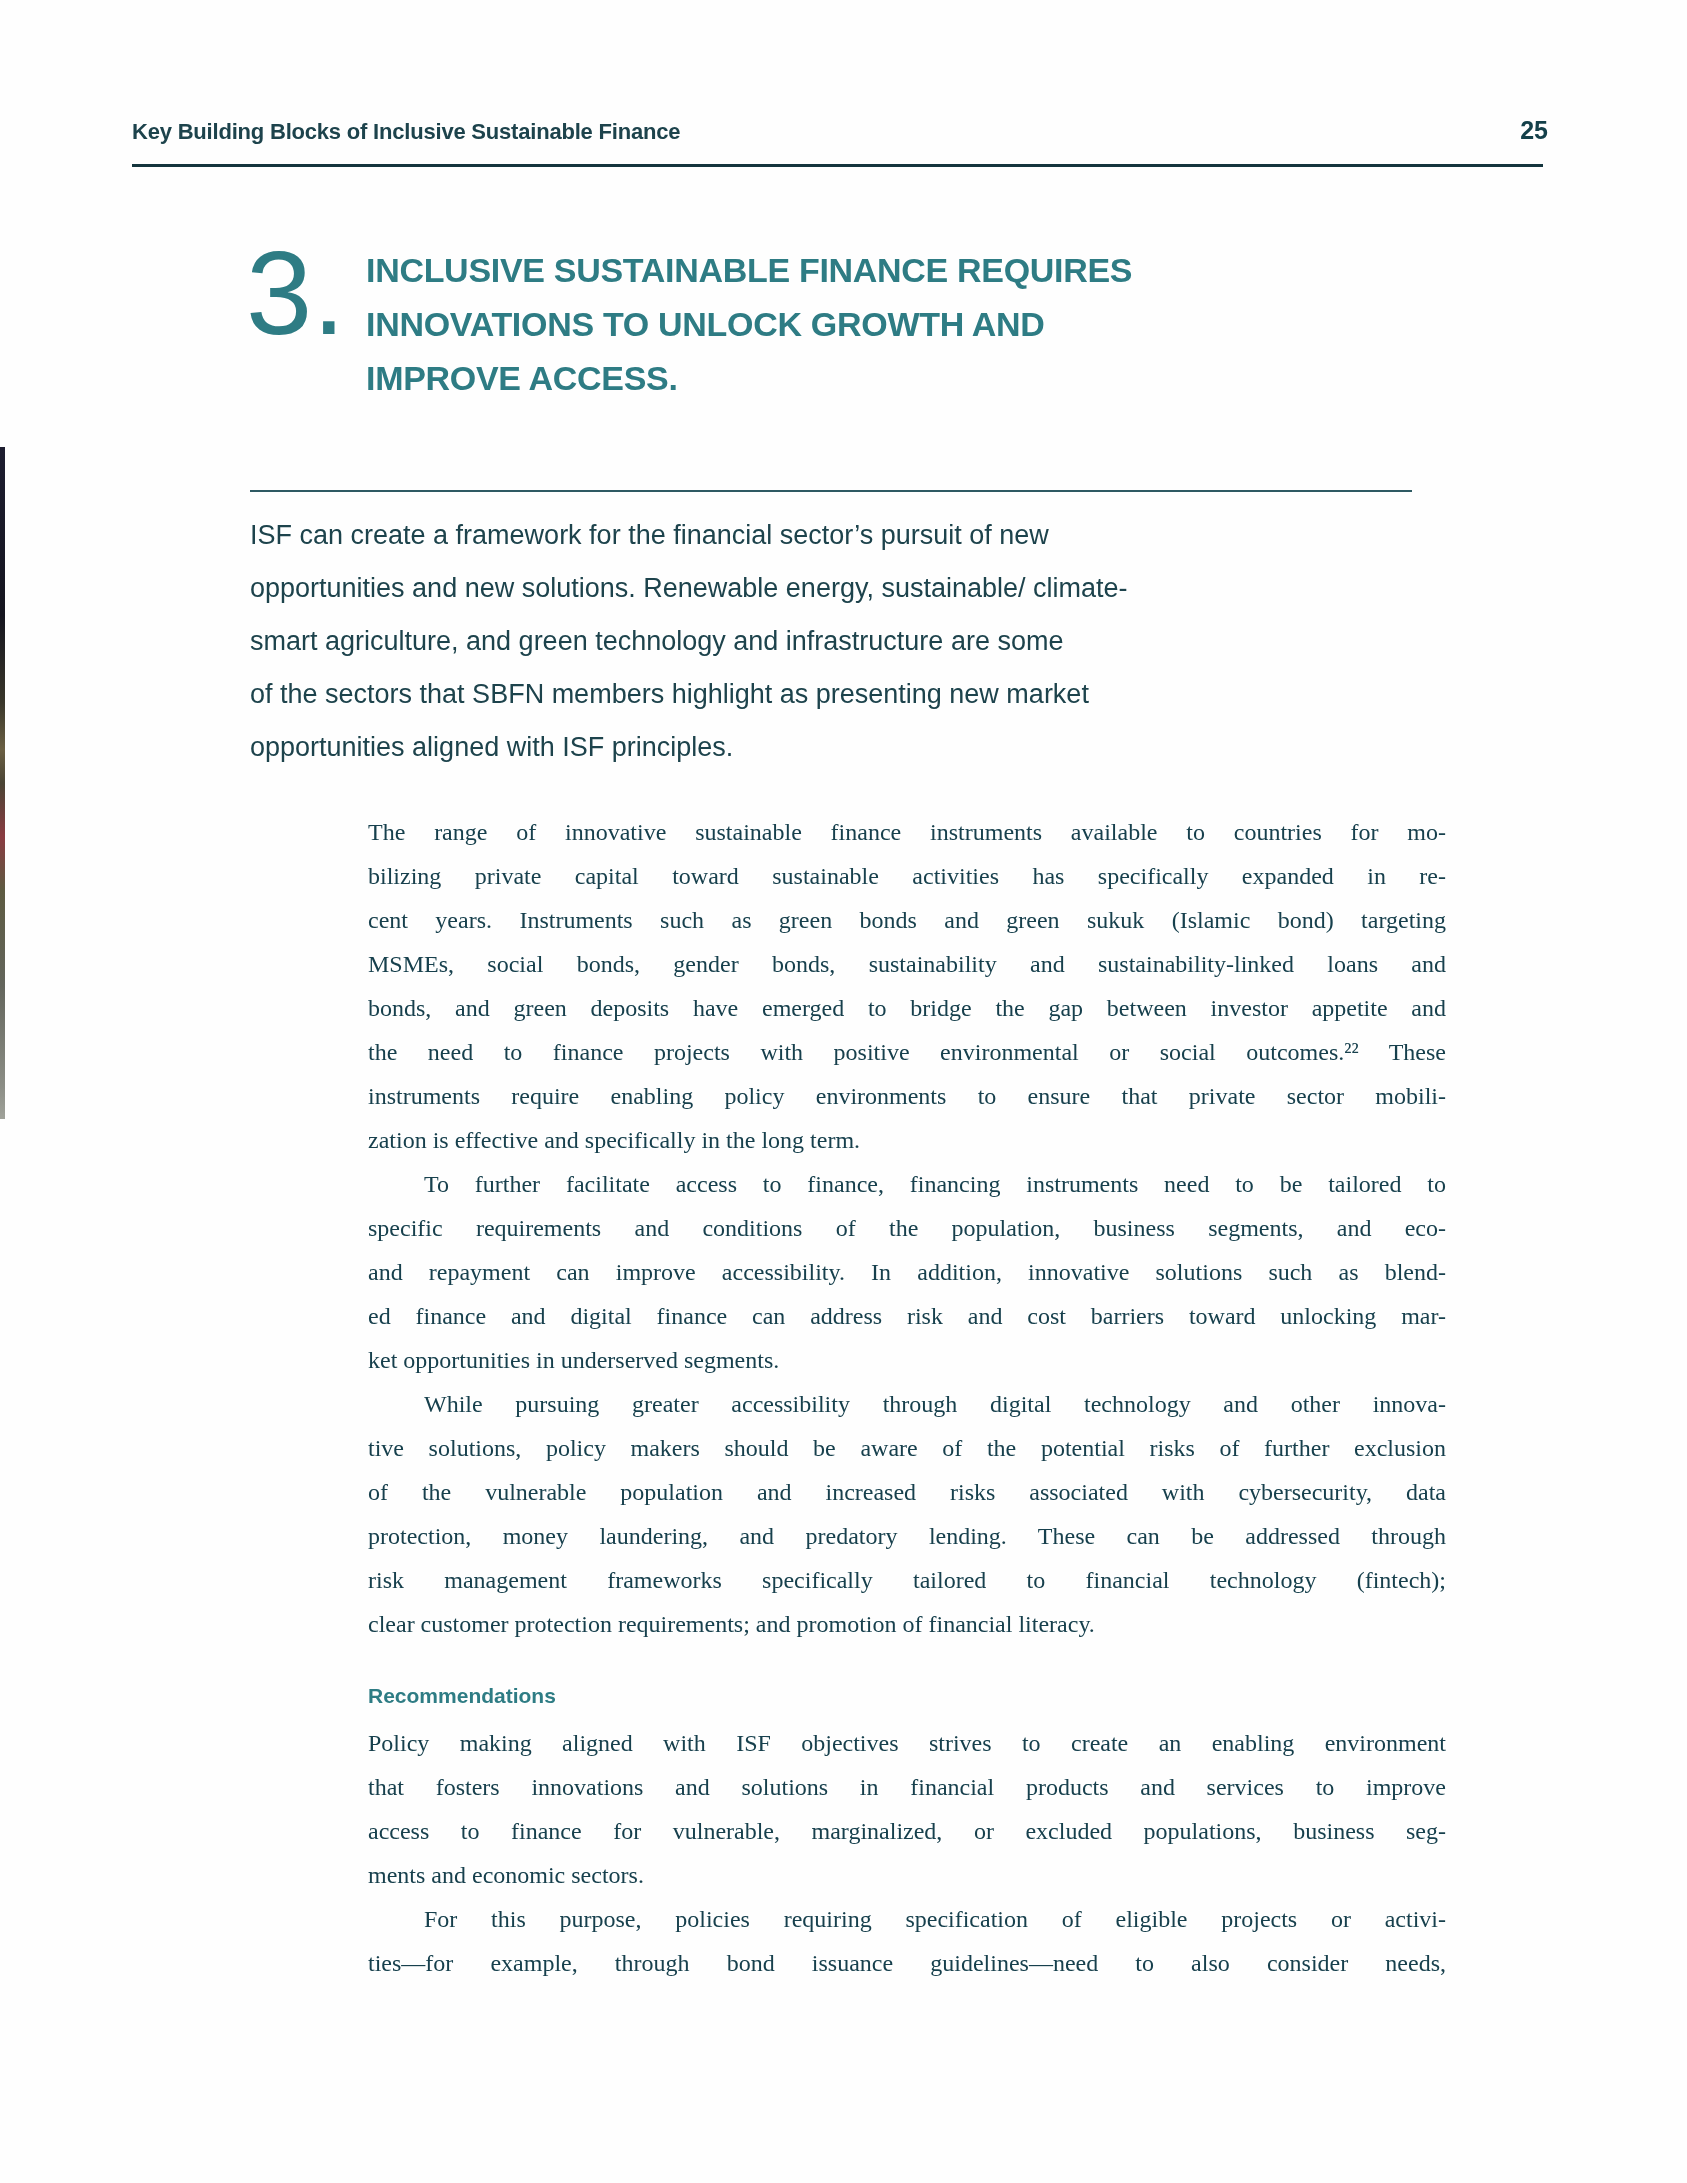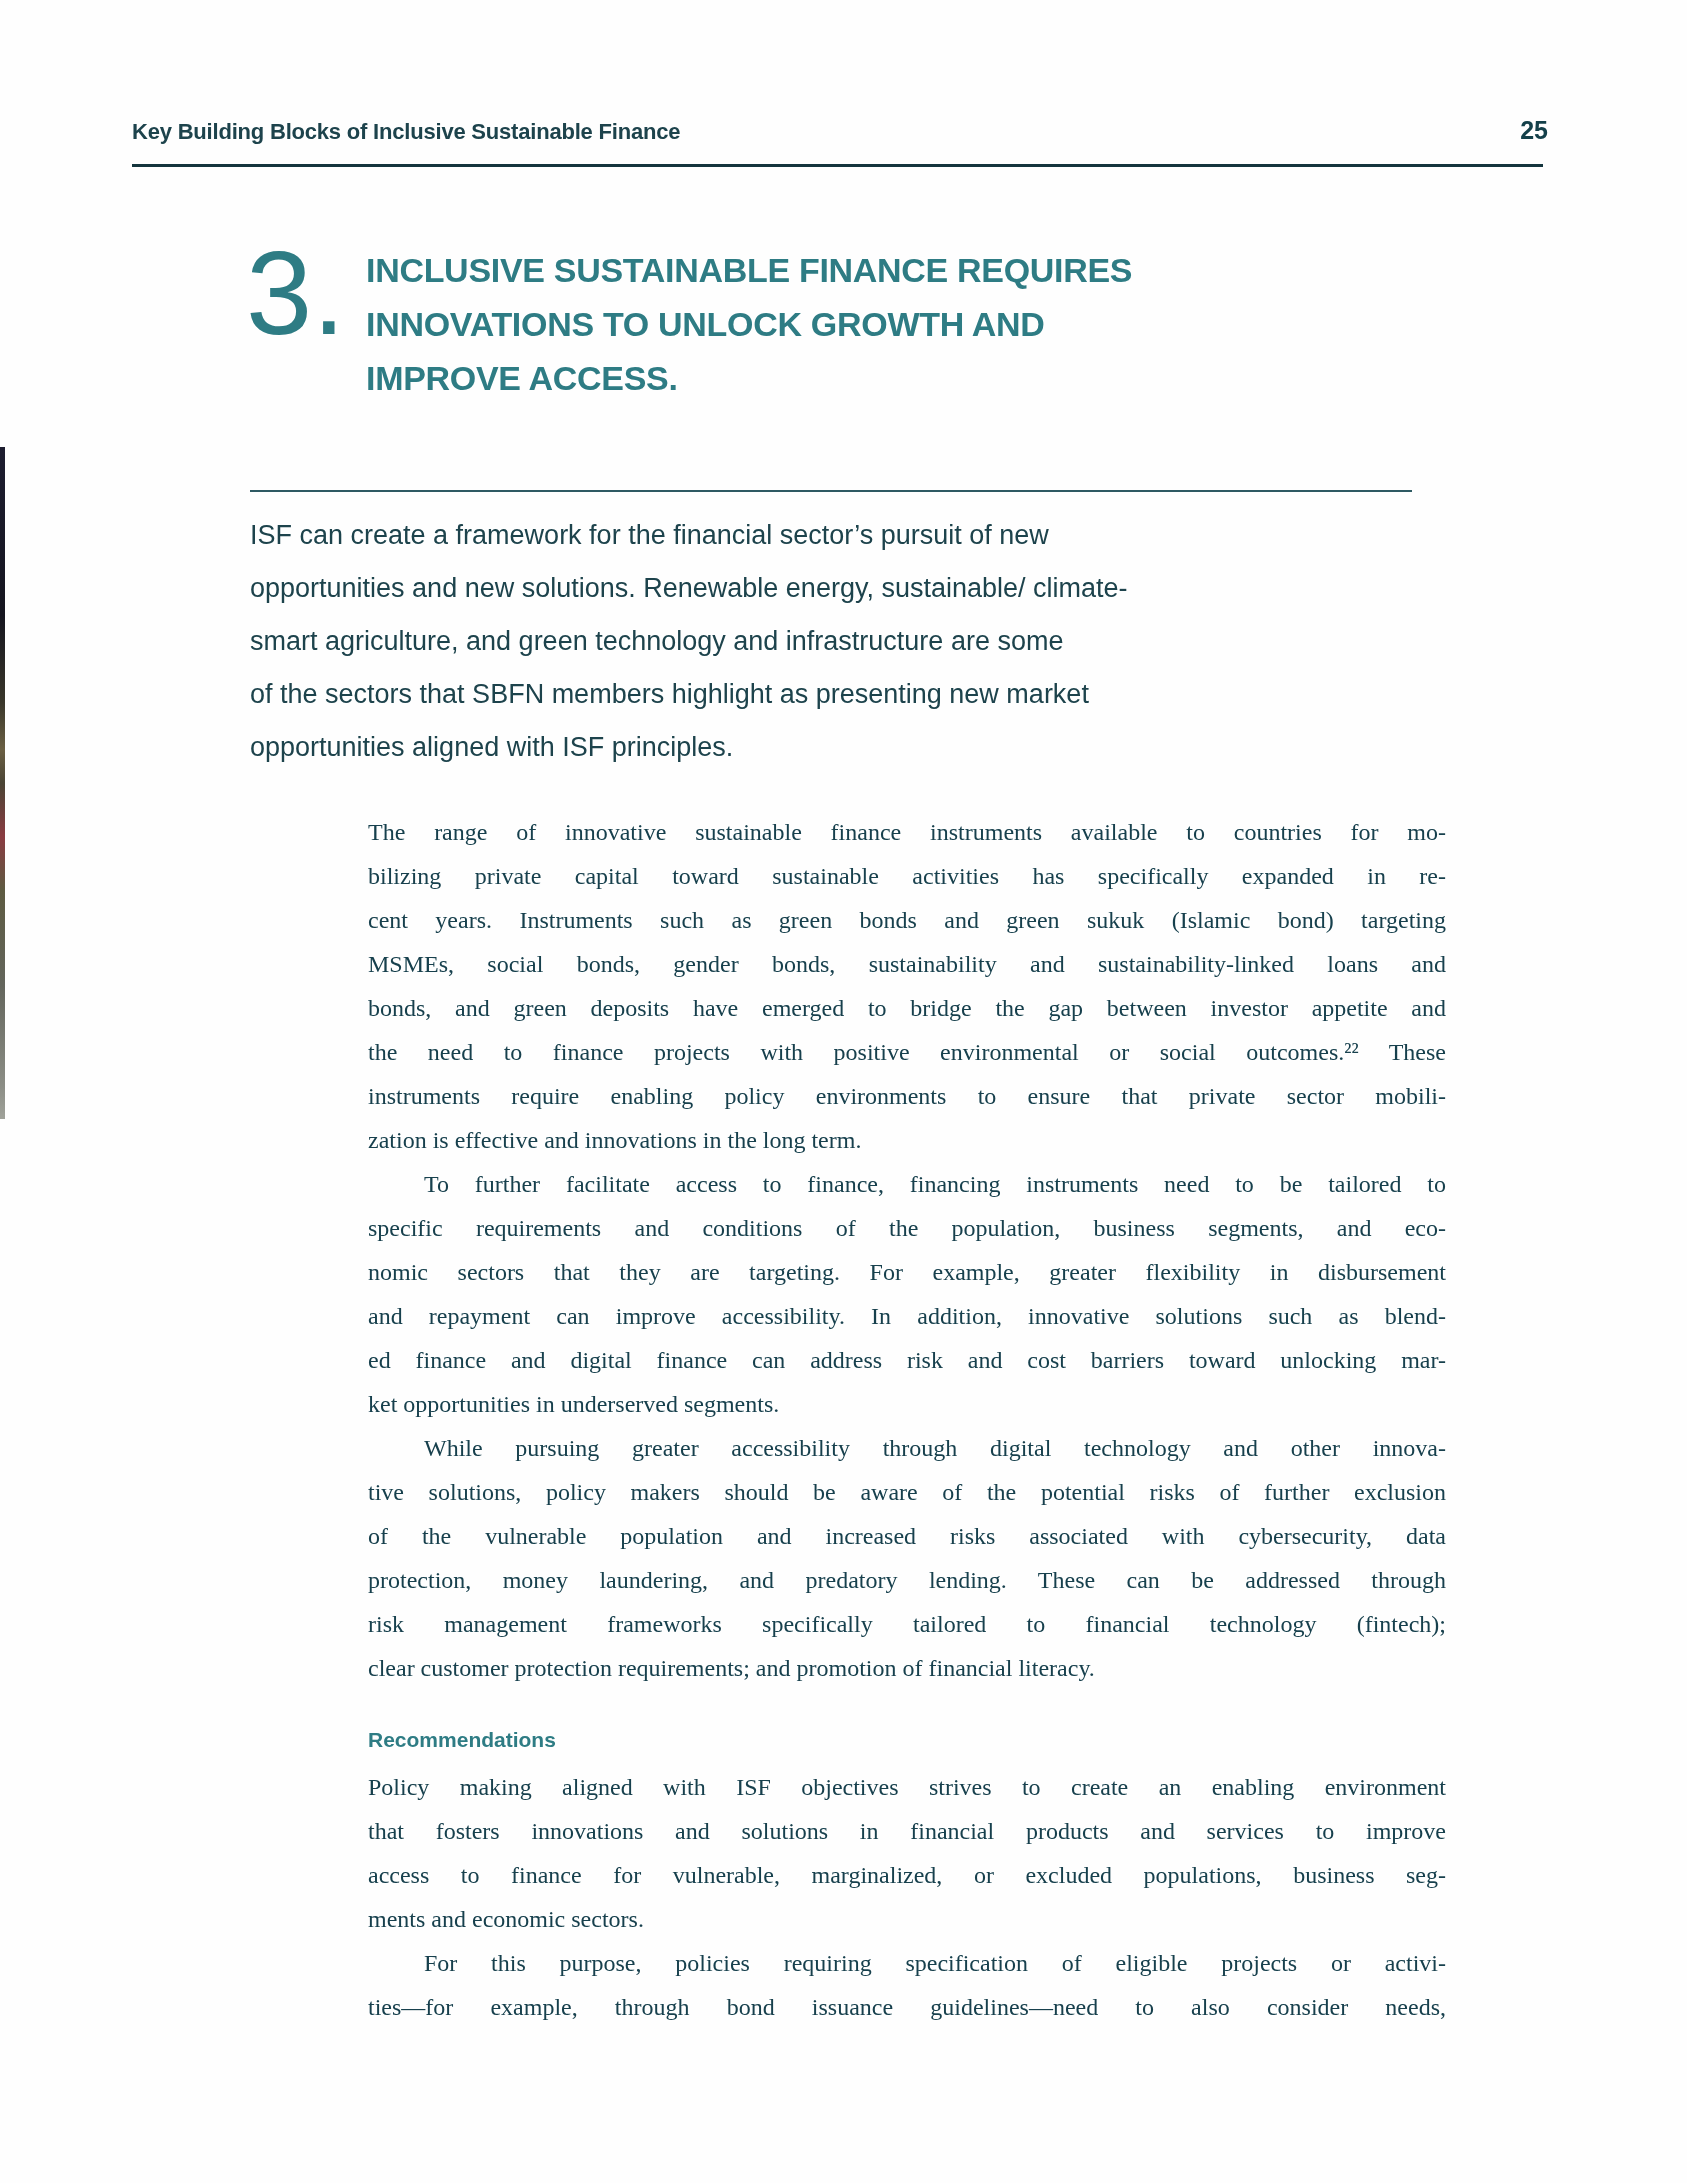--- a/index.html
+++ b/index.html
@@ -143,26 +143,25 @@
   <div class="main-column">
     <div>
         <div class="para">
           <div class="jline">The range of innovative sustainable finance instruments available to countries for mo-</div>
           <div class="jline">bilizing private capital toward sustainable activities has specifically expanded in re-</div>
           <div class="jline">cent years. Instruments such as green bonds and green sukuk (Islamic bond) targeting</div>
           <div class="jline">MSMEs, social bonds, gender bonds, sustainability and sustainability-linked loans and</div>
           <div class="jline">bonds, and green deposits have emerged to bridge the gap between investor appetite and</div>
           <div class="jline">the need to finance projects with positive environmental or social outcomes.²² These</div>
           <div class="jline">instruments require enabling policy environments to ensure that private sector mobili-</div>
-          <div class="jline last">zation is effective and innovations in the long term.</div>
+          <div class="jline last">zation is effective and specifically in the long term.</div>
         </div>
         <div class="para">
           <div class="jline indent">To further facilitate access to finance, financing instruments need to be tailored to</div>
           <div class="jline">specific requirements and conditions of the population, business segments, and eco-</div>
-          <div class="jline">nomic sectors that they are targeting. For example, greater flexibility in disbursement</div>
           <div class="jline">and repayment can improve accessibility. In addition, innovative solutions such as blend-</div>
           <div class="jline">ed finance and digital finance can address risk and cost barriers toward unlocking mar-</div>
           <div class="jline last">ket opportunities in underserved segments.</div>
         </div>
         <div class="para">
           <div class="jline indent">While pursuing greater accessibility through digital technology and other innova-</div>
           <div class="jline">tive solutions, policy makers should be aware of the potential risks of further exclusion</div>
           <div class="jline">of the vulnerable population and increased risks associated with cybersecurity, data</div>
           <div class="jline">protection, money laundering, and predatory lending. These can be addressed through</div>
           <div class="jline">risk management frameworks specifically tailored to financial technology (fintech);</div>

